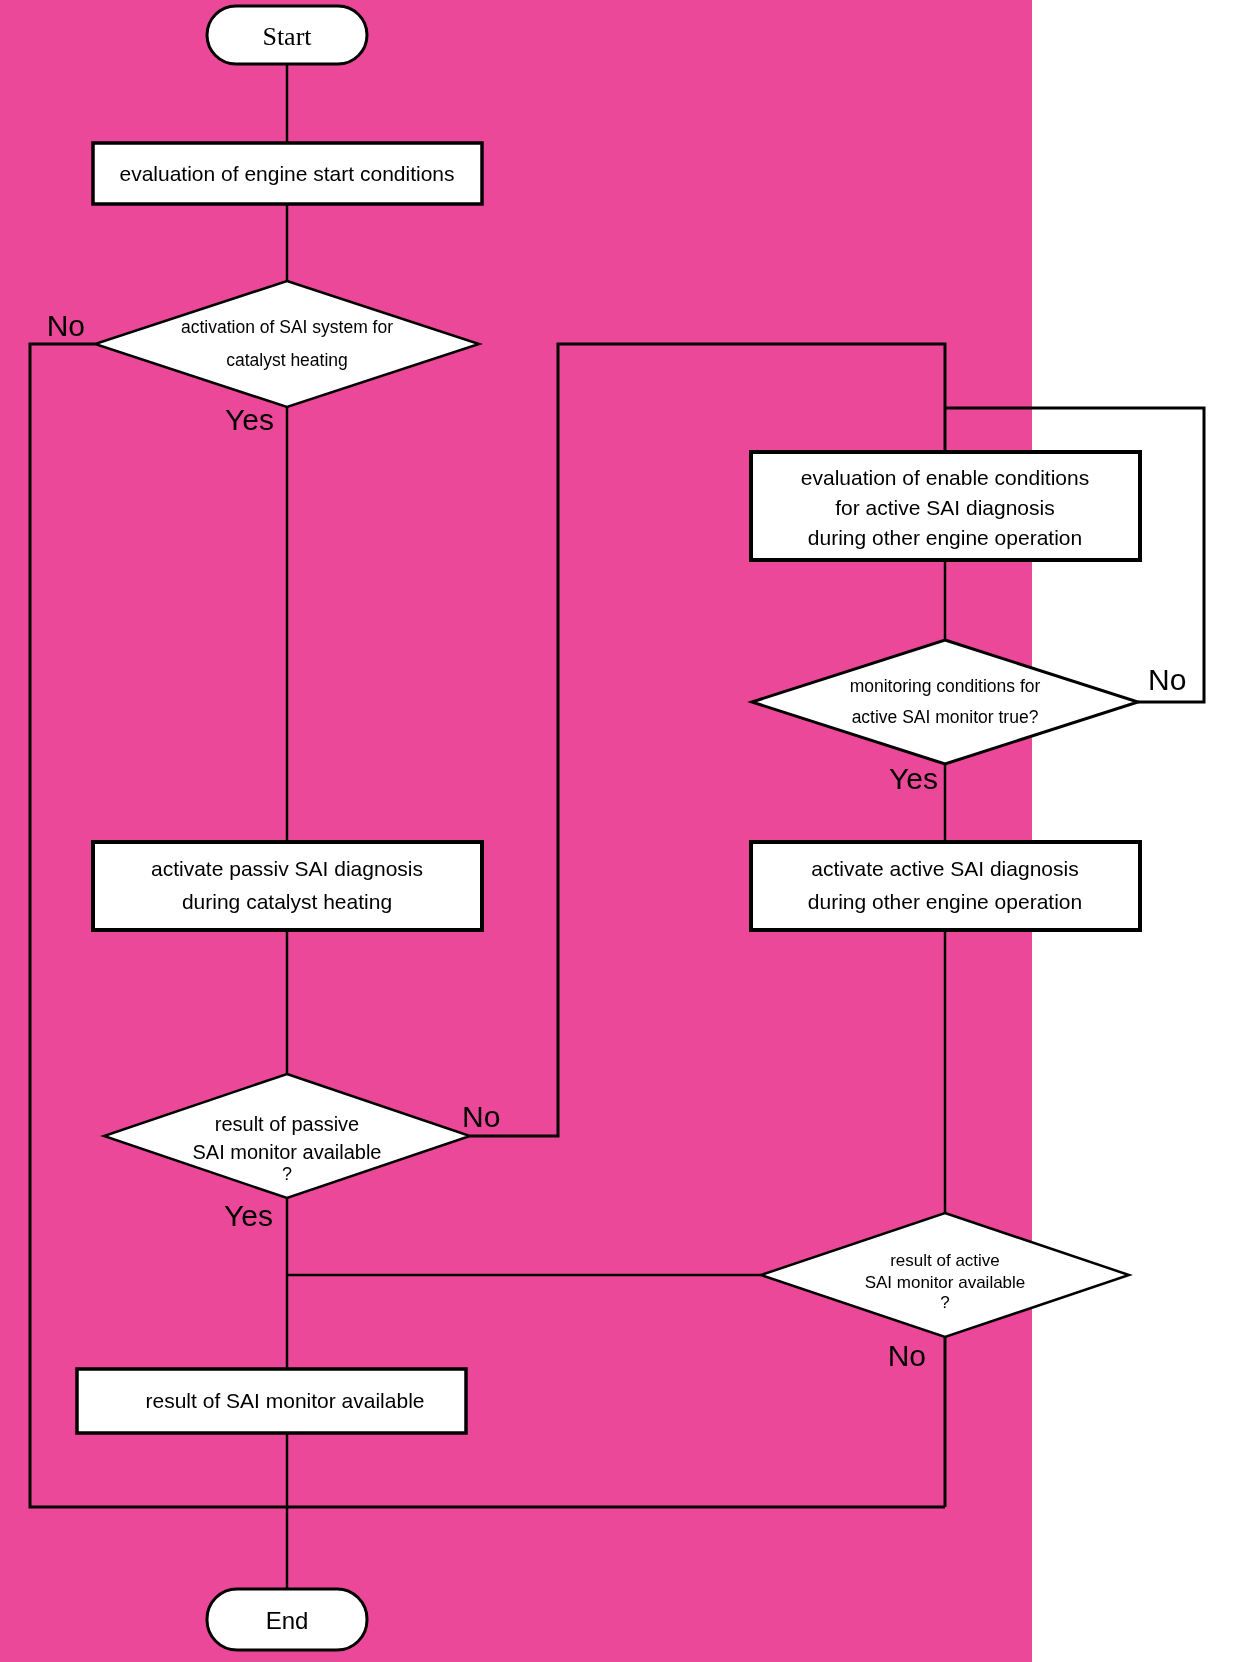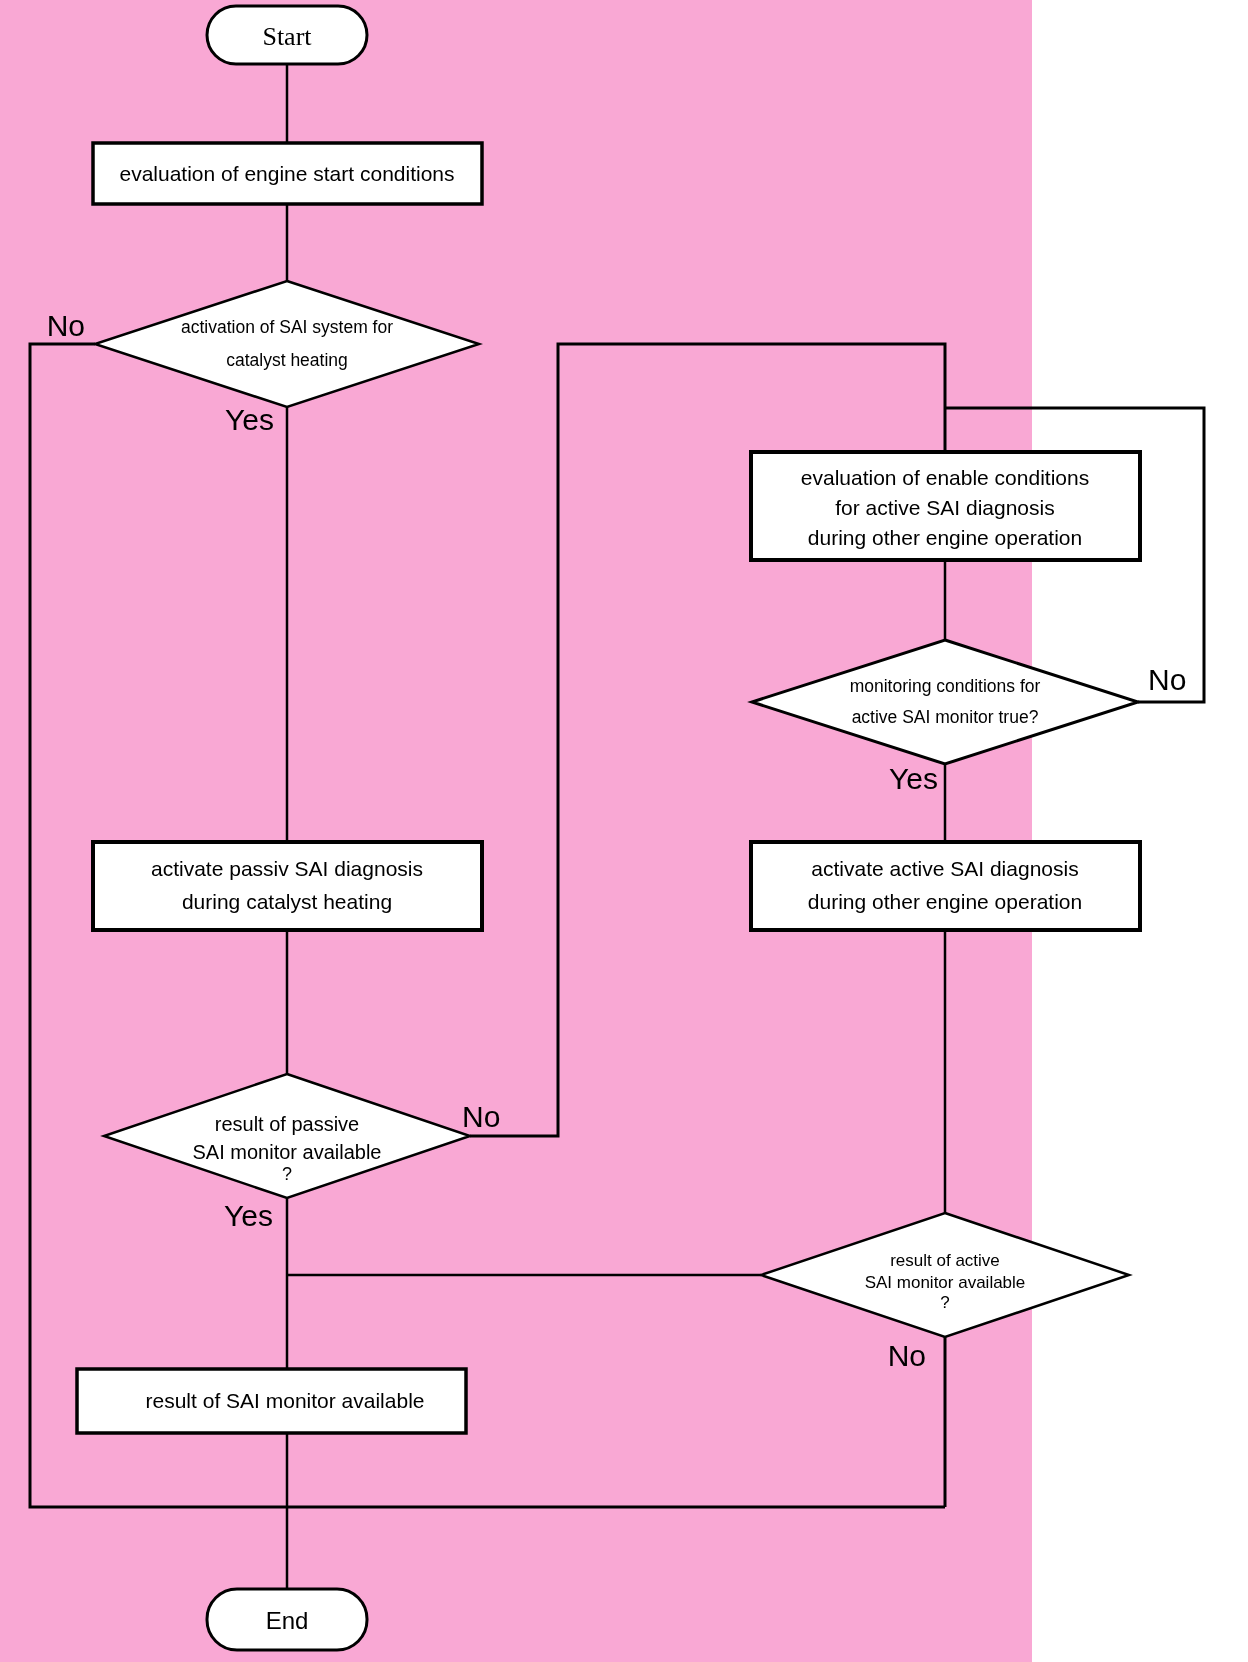--- a/index.html
+++ b/index.html
@@ -1,16 +1,16 @@
 <!DOCTYPE html>
 <html><head>
 <meta charset="utf-8">
 <style>
   html,body{margin:0;padding:0;background:#ffffff;}
-  .page{position:relative;width:1032px;height:1662px;background:#f9a8d4;}
+  .page{position:relative;width:1032px;height:1662px;background:#ec4899;}
   svg{display:block;}
   .t-sans{font-family:"Liberation Sans", sans-serif;fill:#000000;}
   .t-serif{font-family:"Liberation Serif", serif;fill:#000000;}
   .shape{fill:#ffffff;stroke:#000000;}
   .edge{fill:none;stroke:#000000;}
 </style>
 </head>
 <body>
 
 <div class="page">

